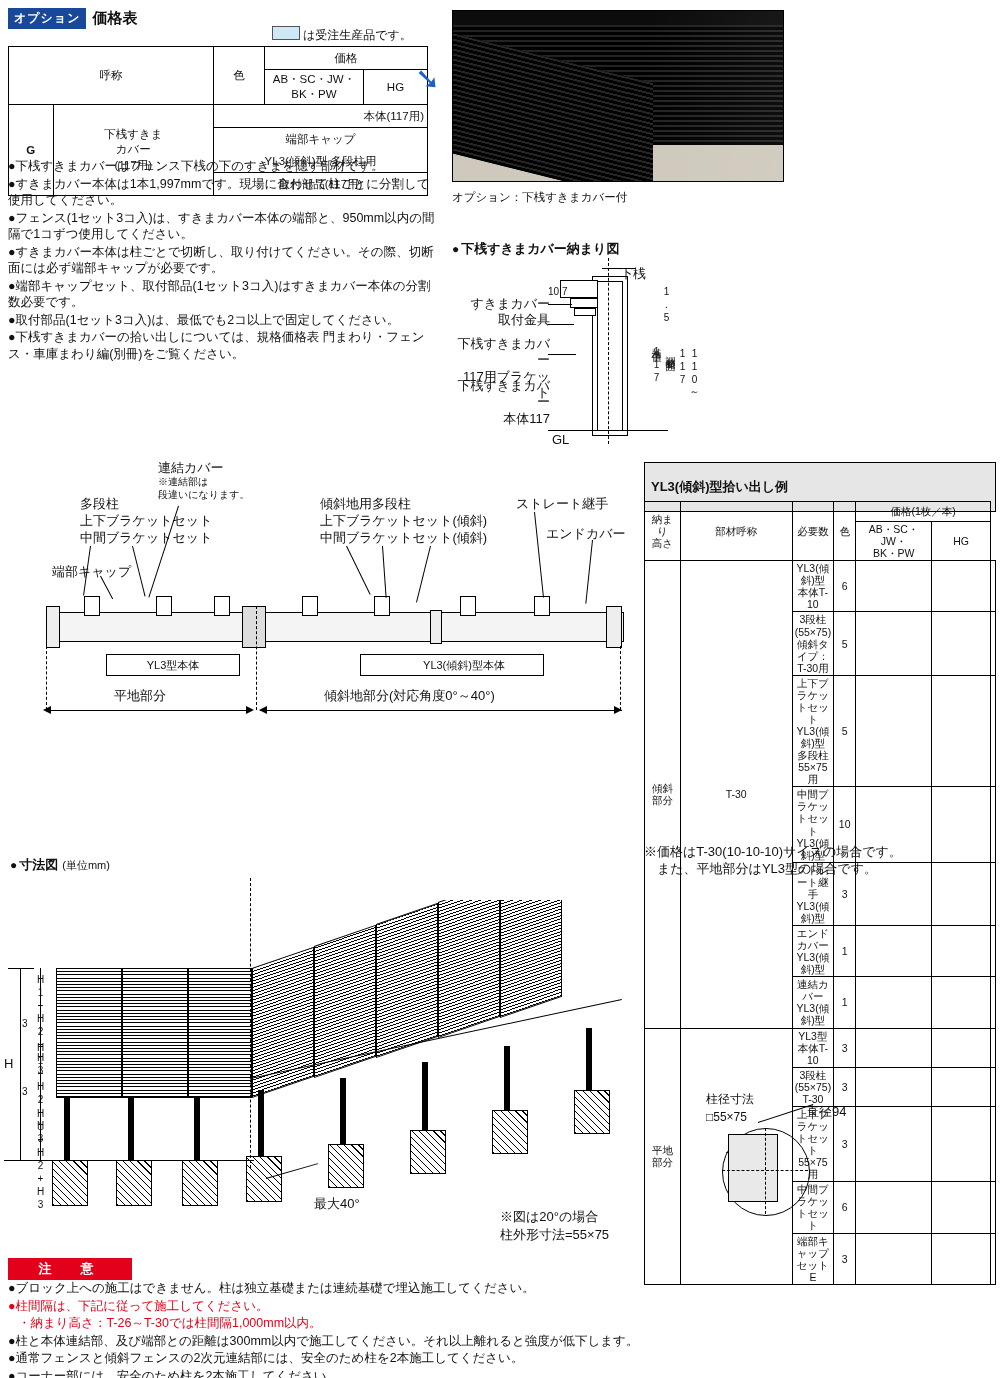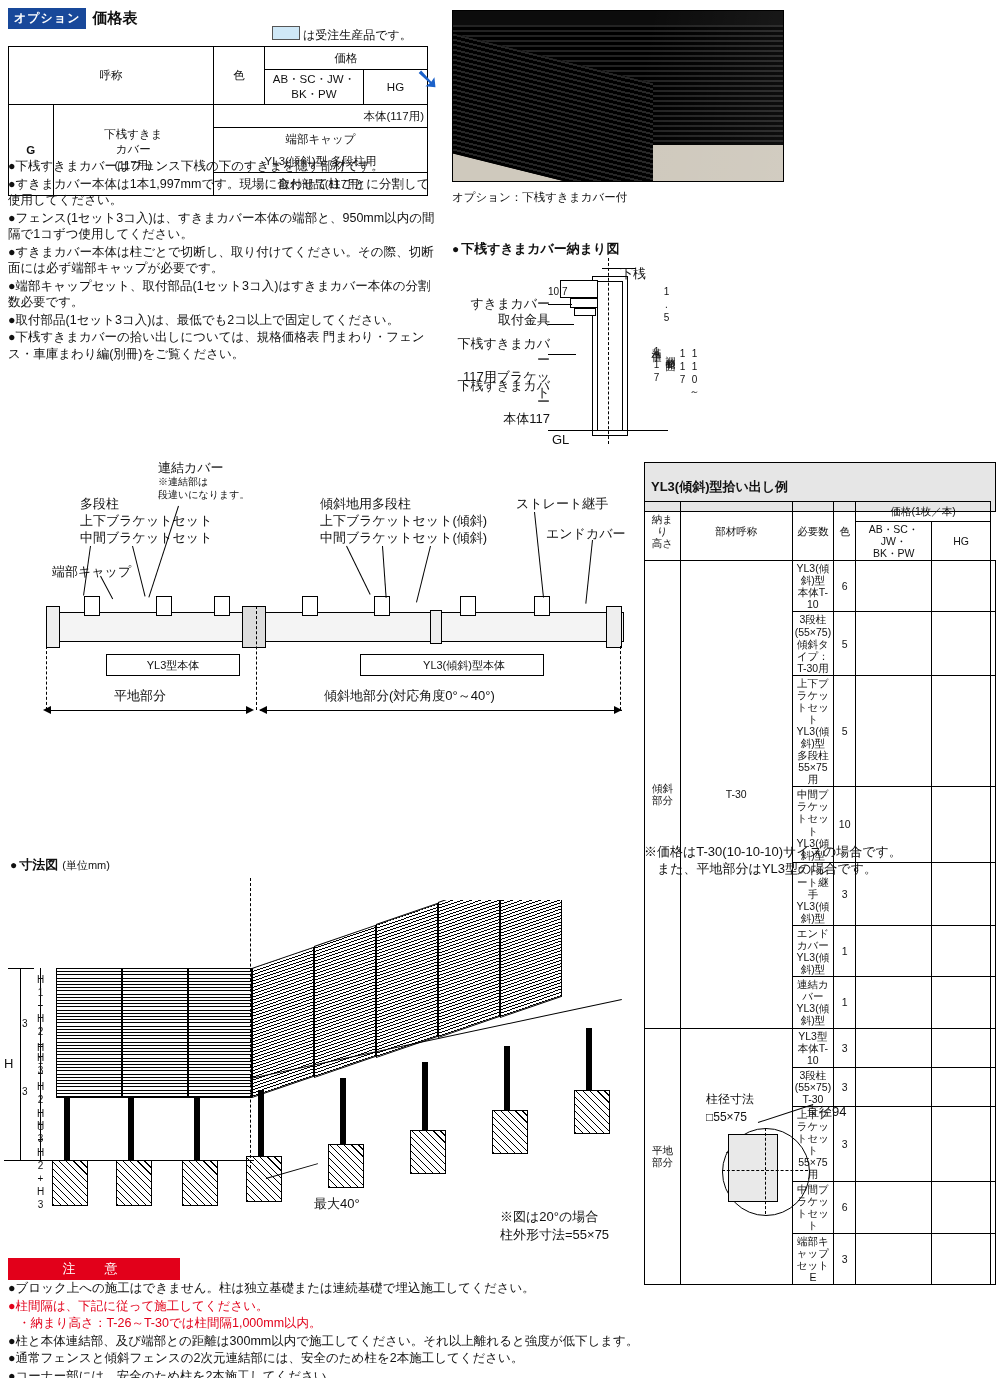--- a/index.html
+++ b/index.html
@@ -50,22 +50,22 @@
   }
   
   .hd{font-size:13px;font-weight:bold;}
   .hd:before{content:"●";margin-right:2px;font-size:12px;}
   
   #yl3-table{font-size:10.5px;width:352px;}
   #yl3-table td{padding:1px 2px;height:17px;line-height:1.15;}
   .vtxt{writing-mode:vertical-rl;text-orientation:upright;letter-spacing:2px;}
   
   .caution-bar{
-    background:#e2001a;color:#fff;font-weight:normal;font-size:13px;
-    letter-spacing:8px;text-align:center;width:172px;padding:2px 0;
+    background:#e2001a;color:#fff;font-weight:bold;font-size:13px;
+    letter-spacing:8px;text-align:center;width:124px;padding:2px 0;
   }
   .red{color:#e2001a;}
   
   .lbl{font-size:13px;line-height:1.25;}
   .lbl-s{font-size:10px;line-height:1.2;}
   .line{position:absolute;background:#000;}
   
   .hatch{
     background:repeating-linear-gradient(0deg,#000 0 1px,#fff 1px 3.2px);
   }

